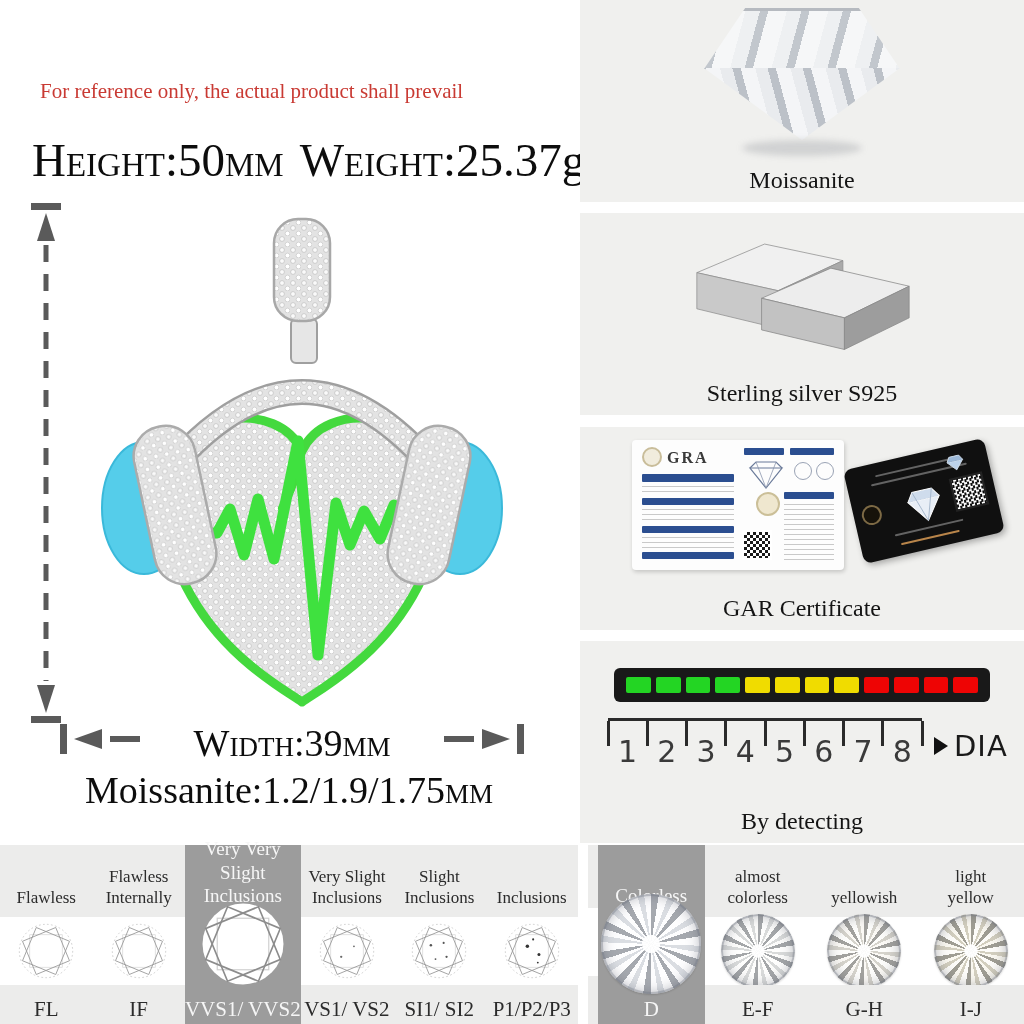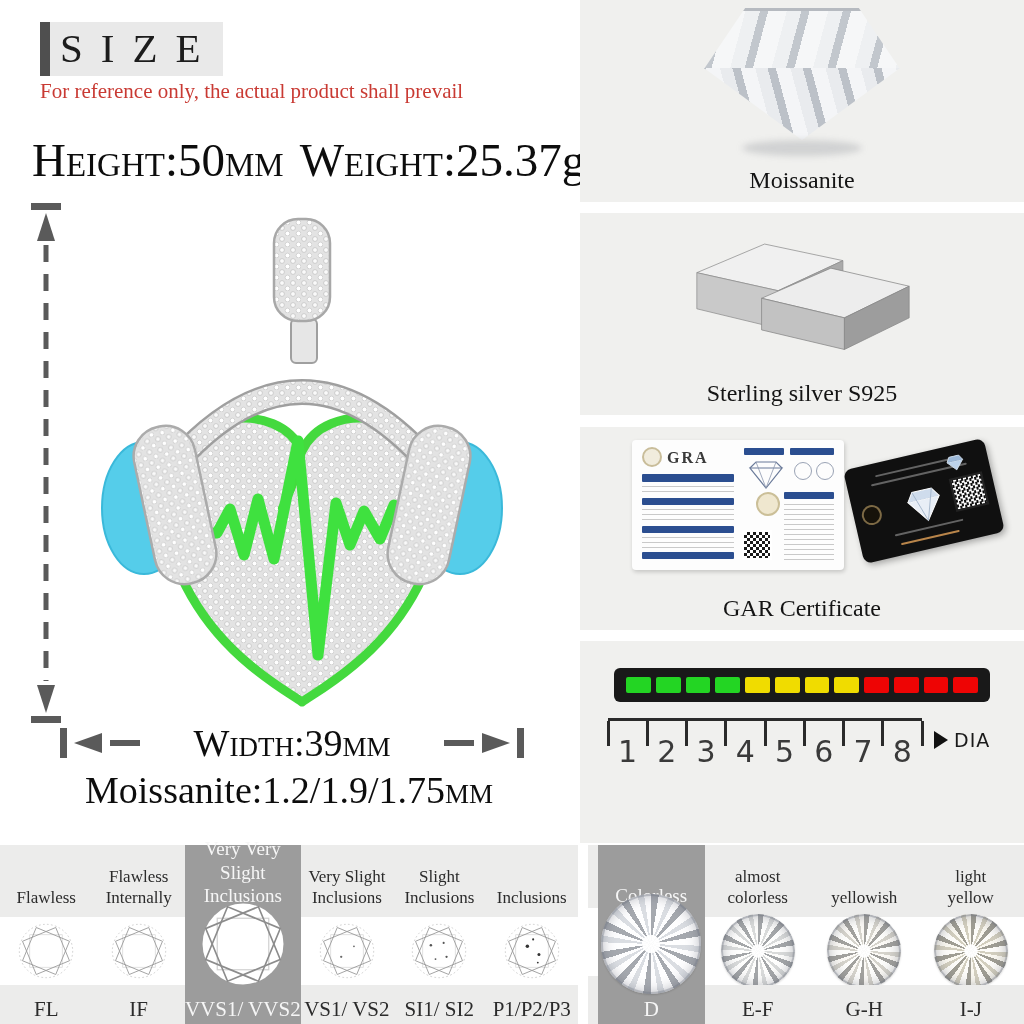--- a/index.html
+++ b/index.html
@@ -11,21 +11,21 @@
   .size-box{left:40px;top:22px;display:inline-flex;align-items:stretch;background:#e9e9e9;}
   .size-accent{width:10px;background:#4f4f4f;}
   .size-text{font-size:41px;letter-spacing:18px;padding:2px 4px 4px 10px;color:#1c1c1c;}
   .disclaimer{left:40px;top:79px;font-size:21px;color:#c93a33;}
   .dims{left:32px;top:133px;font-size:47px;white-space:nowrap;color:#0d0d0d;}
   .sc{font-variant:small-caps;}
   .dims .gap{display:inline-block;width:16px;}
 
   
   .v-measure{left:27px;top:201px;}
-  .w-measure{left:60px;top:721px;width:464px;height:44px;display:flex;align-items:center;}
+  .w-measure{left:60px;top:721px;width:464px;height:44px;display:flex;align-items:flex-start;}
   .w-label{margin:0 auto;font-size:38px;color:#0d0d0d;white-space:nowrap;}
   .stone-line{left:0;top:768px;width:578px;text-align:center;font-size:38px;color:#0d0d0d;}
 
   
   .pendant{left:92px;top:203px;}
 
   
   .panel{left:580px;width:444px;background:#f0f0ee;}
   .panel-caption{position:absolute;left:0;bottom:8px;width:100%;text-align:center;
                  font-size:24px;color:#141414;}
@@ -76,21 +76,21 @@
   .led-seg{flex:1;height:16px;border-radius:2px;}
   .ruler{position:absolute;left:28px;top:77px;width:314px;height:46px;border-top:3px solid #2a2a2a;
     display:flex;}
   .ruler-cell{position:relative;flex:1;display:flex;align-items:flex-end;justify-content:center;}
   .ruler-cell::before{content:"";position:absolute;left:-1.5px;top:0;width:3px;height:25px;background:#2a2a2a;}
   .ruler::after{content:"";position:absolute;right:-1.5px;top:0;width:3px;height:25px;background:#2a2a2a;}
   .ruler-num{font-family:"DejaVu Sans",sans-serif;font-size:30px;color:#3a3a3a;line-height:1;}
   .dia-flag{position:absolute;left:354px;top:88px;display:flex;align-items:center;}
   .dia-tri{width:0;height:0;border-left:14px solid #111;border-top:9px solid transparent;
     border-bottom:9px solid transparent;margin-right:6px;}
-  .dia-text{font-family:"DejaVu Sans",sans-serif;font-size:19px;color:#1a1a1a;letter-spacing:1px;}
+  .dia-text{font-family:"DejaVu Sans",sans-serif;font-size:29px;color:#1a1a1a;letter-spacing:1px;}
 
   
   .chart{top:845px;height:179px;display:grid;}
   #clarity-chart{left:0;width:578px;grid-template-columns:repeat(6,1fr);}
   #color-chart{left:588px;width:436px;grid-template-columns:10px repeat(4,1fr);}
   .col{display:flex;flex-direction:column;}
   .col-head{height:63px;background:#ececeb;display:flex;align-items:flex-end;justify-content:center;
     text-align:center;font-size:17px;line-height:1.25;color:#2b2b2b;white-space:pre-line;padding-bottom:9px;}
   .col-icon{height:68px;background:#ffffff;display:flex;align-items:center;justify-content:center;overflow:visible;}
   .col-grade{height:48px;background:#ececeb;display:flex;align-items:center;justify-content:center;
@@ -105,24 +105,20 @@
       repeating-conic-gradient(rgba(85,90,100,.5) 0 9deg,rgba(255,255,255,.9) 9deg 20deg,rgba(165,170,180,.35) 20deg 28deg,rgba(255,255,255,.75) 28deg 36deg);
     box-shadow:inset 0 0 0 2px rgba(115,120,132,.35),inset 0 0 14px rgba(75,80,95,.45),0 1px 2px rgba(0,0,0,.15);}
   .col.hl .gem{width:100px;height:100px;margin-top:-14px;}
   .spacer-col .col-head,.spacer-col .col-icon,.spacer-col .col-grade{padding:0;}
 </style>
 </head>
 <body>
 
 <div id="stage">
 
-  <div class="abs size-box">
-    <span class="size-accent"></span>
-    <span class="size-text">SIZE</span>
-  </div>
   <div class="abs disclaimer">For reference only, the actual product shall prevail</div>
 
   <div class="abs dims">
     <span class="sc">Height:50mm</span><span class="gap"></span><span class="sc">Weight:25.37</span><span>g</span>
   </div>
 
   <svg class="abs v-measure" width="40" height="524" viewBox="0 0 40 524">
     <rect x="4" y="2" width="30" height="7" fill="#5a5a5a"></rect>
     <polygon points="19,12 10,40 28,40" fill="#5a5a5a"></polygon>
     <line x1="19" y1="44" x2="19" y2="480" stroke="#5a5a5a" stroke-width="5" stroke-dasharray="17 12"></line>
@@ -277,20 +273,21 @@
           <span class="ruler-num">7</span>
         </div>
       <div class="ruler-cell">
           <span class="ruler-num">8</span>
         </div>
     </div>
     <div class="dia-flag">
       <span class="dia-tri"></span>
       <span class="dia-text">DIA</span>
     </div>
+    <div class="panel-caption">By detecting</div>
   </section>
 
   <div class="abs chart" id="clarity-chart">
 
     <div class="col">
       <div class="col-head">Flawless</div>
       <div class="col-icon">
         <svg width="58" height="58" viewBox="0 0 100 100">
           <circle cx="50" cy="50" r="46" fill="none" stroke="#c2c2c2" stroke-width="1.3" stroke-dasharray="3 4"></circle>
           <rect x="22" y="22" width="56" height="56" fill="none" stroke="#d4d4d4" stroke-width="1.2"></rect>

